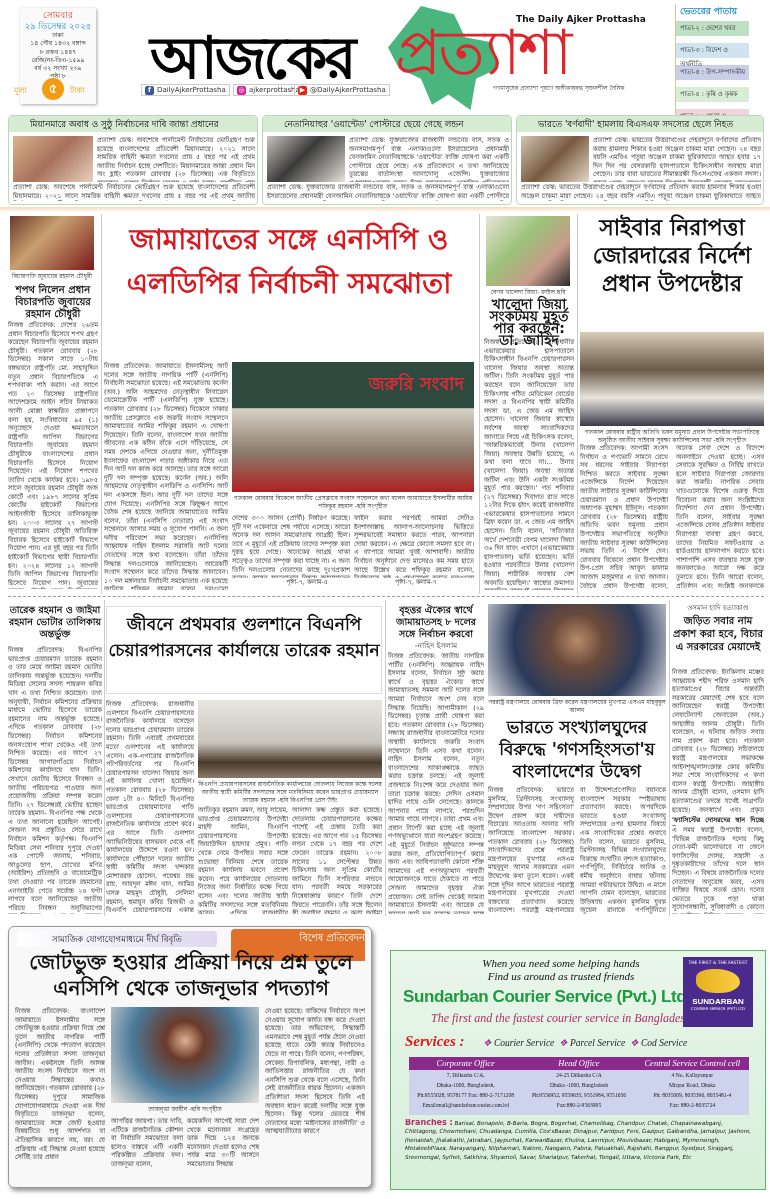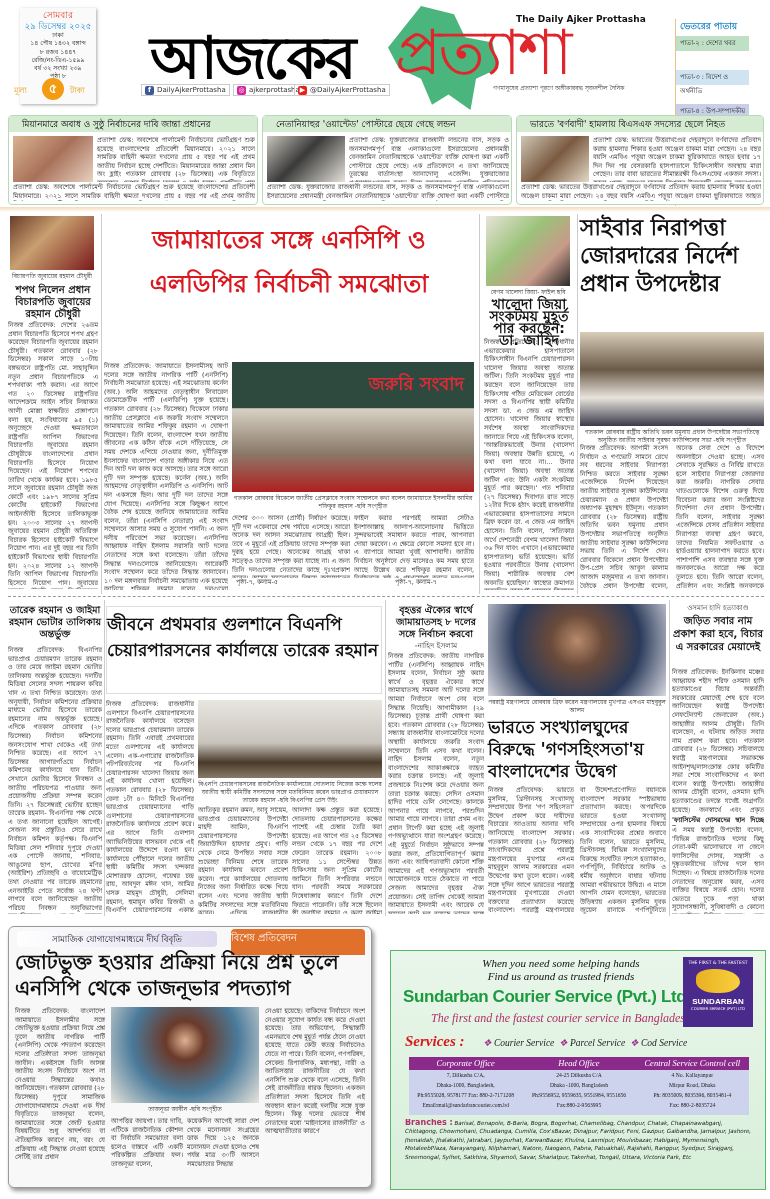--- a/index.html
+++ b/index.html
@@ -17,29 +17,29 @@
 .price{left:14px;top:78px;width:80px;height:22px}
 .price .lbl{position:absolute;font-size:8px;color:#e8a020;top:6px}
 .price .coin{position:absolute;left:28px;top:0;width:22px;height:22px;border-radius:50%;background:#f39c12;color:#fff;font-weight:bold;font-size:13px;text-align:center;line-height:22px}
 .logo-a{left:150px;top:28px;font-size:58px;font-weight:bold;letter-spacing:-3px;color:#000;line-height:60px;font-family:"DejaVu Serif",serif}
 .logo-b{left:395px;top:18px;font-size:62px;font-weight:normal;letter-spacing:-3px;color:#e0262d;line-height:70px;font-family:"DejaVu Serif",serif}
 .map{left:388px;top:6px;width:110px;height:104px;background:#2aa866;opacity:.85;clip-path:polygon(30% 0,60% 8%,70% 30%,95% 35%,100% 60%,80% 70%,75% 100%,55% 85%,40% 95%,30% 70%,10% 60%,0 40%,15% 20%)}
 .eng{left:516px;top:14px;font-size:9px;color:#111;font-weight:bold}
 .tagline{left:493px;top:83px;font-size:6px;color:#444}
 .social{top:84px;height:12px;font-size:7px;color:#333;border:1px solid #ccc;padding:0 3px;line-height:11px;display:flex;align-items:center;gap:3px}
 .social .ic{display:inline-block;width:9px;height:9px;border-radius:2px;color:#fff;font-size:7px;line-height:9px;text-align:center;font-weight:bold}
-.inside{left:675px;top:19px;width:74px}
+.inside{left:675px;top:4px;width:74px}
 .inside .ttl{font-size:9px;color:#2b8fc8;font-weight:bold;margin-bottom:2px;padding-left:4px}
-.inside .row{font-size:6.5px;height:15px;line-height:14px;padding-left:4px;margin-bottom:19px;color:#222}
+.inside .row{font-size:6.5px;height:15px;line-height:14px;padding-left:4px;margin-bottom:7px;color:#222}
 
 .strip{top:115px;height:90px;border:1px solid #b8d9b8;border-radius:4px;background:#fff}
-.strip .hd{height:16px;background:#d6ecd2;font-size:8.8px;line-height:16px;padding-left:13px;color:#000;white-space:nowrap;overflow:hidden}
+.strip .hd{height:16px;background:#d6ecd2;font-size:8.8px;line-height:16px;padding-left:21px;color:#000;white-space:nowrap;overflow:hidden}
 .orange-bar{left:0;top:207px;width:770px;height:5px;background:linear-gradient(#f5d9b8,#fff)}
 .red-head{color:#d9181f;font-weight:bold;text-align:center;font-family:"DejaVu Sans",sans-serif}
-.blk-head{color:#111;font-weight:bold;}
+.blk-head{color:#111;font-weight:bold;text-align:center}
 .side-head{font-weight:bold;text-align:center;font-size:10.5px;line-height:13px}
 .ad{left:390px;top:950px;width:376px;height:240px;background:linear-gradient(#e9f6ea,#d7efd9);border:1px solid #5bb86b}
 </style>
 </head>
 <body>
 
 <div class="abs datebox">
   <div class="day">সোমবার</div>
   <div class="date">২৯ ডিসেম্বর ২০২৫</div>
   <div>ঢাকা</div>
@@ -101,29 +101,29 @@
   <div class="abs txt" style="left:76px;top:20px;width:168px;height:46px">প্রত্যাশা ডেস্ক: ভারতের উত্তরাখণ্ডের দেহরাদুনে বর্ণবাদের প্রতিবাদ করায় হামলার শিকার হওয়া অঞ্জেল চাকমা মারা গেছেন। ২৪ বছর বয়সি এমবিএ পড়ুয়া অঞ্জেল চাকমা ছুরিকাঘাতে আহত হবার ১৭ দিন দিন পর বেসরকারি হাসপাতালে চিকিৎসাধীন অবস্থায় মারা গেছেন। তার বাবা ভারতের সীমান্তরক্ষী বিএসএফের একজন সদস্য। জানা গেছে, অঞ্জেল চাকমা ত্রিপুরার উনকোটি জেলার নন্দনগরের বাসিন্দা ছিলেন। তিনি উত্তরাখণ্ডের দেহরাদুনের জিজ্ঞাসা ইউনিভার্সিটির এমবিএ শিক্ষার্থী। গত ৯ ডিসেম্বর দেহরাদুনের সেলাকুই এলাকায় হামলার শিকার হন তিনি। সেদিন অঞ্জেল চাকমা তার ভাই মাইকেল চাকমার সঙ্গে বাড়ির</div>
   <div class="abs txt" style="left:4px;top:67px;width:240px;height:18px">প্রত্যাশা ডেস্ক: ভারতের উত্তরাখণ্ডের দেহরাদুনে বর্ণবাদের প্রতিবাদ করায় হামলার শিকার হওয়া অঞ্জেল চাকমা মারা গেছেন। ২৪ বছর বয়সি এমবিএ পড়ুয়া অঞ্জেল চাকমা ছুরিকাঘাতে আহত হবার ১৭ দিন দিন পর বেসরকারি হাসপাতালে চিকিৎসাধীন অবস্থায় মারা গেছেন। তার বাবা ভারতের সীমান্তরক্ষী বিএসএফের একজন সদস্য। জানা গেছে, অঞ্জেল চাকমা ত্রিপুরার উনকোটি জেলার নন্দনগরের বাসিন্দা ছিলেন। তিনি উত্তরাখণ্ডের দেহরাদুনের জিজ্ঞাসা ইউনিভার্সিটির এমবিএ শিক্ষার্থী। গত ৯ ডিসেম্বর দেহরাদুনের সেলাকুই এলাকায় হামলার শিকার হন তিনি। সেদিন অঞ্জেল চাকমা তার ভাই মাইকেল চাকমার সঙ্গে বাড়ির</div>
 </div>
 <div class="abs orange-bar"></div>
 
 <div class="abs img" style="left:10px;top:216px;width:84px;height:54px;background:linear-gradient(135deg,#6b3b2a,#c8a070 40%,#7a1a1a)"></div>
 <div class="abs cap" style="left:8px;top:272px;width:88px">বিচারপতি জুবায়ের রহমান চৌধুরী</div>
 <div class="abs side-head" style="left:8px;top:284px;width:90px;font-size:10px;line-height:12px">শপথ নিলেন প্রধান বিচারপতি জুবায়ের রহমান চৌধুরী</div>
 <div class="abs txt" style="left:8px;top:321px;width:90px;height:268px">নিজস্ব প্রতিবেদক: দেশের ২৬তম প্রধান বিচারপতি হিসেবে শপথ গ্রহণ করেছেন বিচারপতি জুবায়ের রহমান চৌধুরী। গতকাল রোববার (২৮ ডিসেম্বর) সকাল সাড়ে ১০টায় বঙ্গভবনে রাষ্ট্রপতি মো. সাহাবুদ্দিন নতুন প্রধান বিচারপতিকে এ শপথবাক্য পাঠ করান। এর আগে গত ২০ ডিসেম্বর রাষ্ট্রপতির আদেশক্রমে আইন সচিব লিয়াকত আলী মোল্লা স্বাক্ষরিত প্রজ্ঞাপনে বলা হয়, সংবিধানের ৯৫ (১) অনুচ্ছেদে দেওয়া ক্ষমতাবলে রাষ্ট্রপতি আপিল বিভাগের বিচারপতি জুবায়ের রহমান চৌধুরীকে বাংলাদেশের প্রধান বিচারপতি হিসেবে নিয়োগ দিয়েছেন। এই নিয়োগ শপথের তারিখ থেকে কার্যকর হবে। ১৯৮৫ সালে জুবায়ের রহমান চৌধুরী জজ কোর্টে এবং ১৯৮৭ সালের সুপ্রিম কোর্টের হাইকোর্ট বিভাগের আইনজীবী হিসেবে তালিকাভুক্ত হন। ২০০৩ সালের ২৭ আগস্ট জুবায়ের রহমান চৌধুরী অতিরিক্ত বিচারক হিসেবে হাইকোর্ট বিভাগে নিয়োগ পান। এর দুই বছর পর তিনি হাইকোর্ট বিভাগের স্থায়ী বিচারপতি হন। ২০২৪ সালের ১২ আগস্ট তিনি আপিল বিভাগের বিচারপতি হিসেবে নিয়োগ পান। জুবায়ের রহমান চৌধুরী ঢাকা বিশ্ববিদ্যালয় থেকে এলএলবি (সম্মান) ও এলএলএম করেন। পরে যুক্তরাজ্য থেকে আন্তর্জাতিক আইনে এলএলএম করেন।</div>
 
-<div class="abs red-head" style="left:104px;top:218px;width:370px;font-size:24px;line-height:44px">জামায়াতের সঙ্গে এনসিপি ও এলডিপির নির্বাচনী সমঝোতা</div>
+<div class="abs red-head" style="left:104px;top:218px;width:370px;font-size:28px;line-height:44px">জামায়াতের সঙ্গে এনসিপি ও এলডিপির নির্বাচনী সমঝোতা</div>
 <div class="abs txt" style="left:104px;top:362px;width:124px;height:228px">নিজস্ব প্রতিবেদক: জামায়াতে ইসলামীসহ আট দলের সঙ্গে জাতীয় নাগরিক পার্টি (এনসিপি) নির্বাচনী সমঝোতা হয়েছে। এই সমঝোতায় কর্নেল (অব.) অলি আহমদের নেতৃত্বাধীন লিবারেল ডেমোক্রেটিক পার্টি (এলডিপি) যুক্ত হয়েছে। গতকাল রোববার (২৮ ডিসেম্বর) বিকেলে ঢাকার জাতীয় প্রেসক্লাবে এক জরুরি সংবাদ সম্মেলনে জামায়াতের আমির শফিকুর রহমান এ ঘোষণা দিয়েছেন। তিনি বলেন, বাংলাদেশ যখন জাতীয় জীবনের এক কঠিন বাঁকে এসে দাঁড়িয়েছে, সে সময় দেশকে এগিয়ে নেওয়ার জন্য, দুর্নীতিমুক্ত ইনসাফের বাংলাদেশ গড়ার অঙ্গীকার নিয়ে এত দিন আট দল কাজ করে আসছে। তার সঙ্গে আরো দুটি দল সম্পৃক্ত হয়েছে। কর্নেল (অব.) অলি আহমদের নেতৃত্বাধীন এলডিপি ও এনসিপি। আট দল একসঙ্গে ছিল। আর দুটি দল তাদের সঙ্গে যোগ দিয়েছে। এনসিপির সঙ্গে কিছুক্ষণ আগে বৈঠক শেষ হয়েছে জানিয়ে জামায়াতের আমির বলেন, তাঁরা (এনসিপি নেতারা) এই সংবাদ সম্মেলনে আসার সময় ও সুযোগ পাননি। এ জন্য দলীয় পরিবেশে সভা করেছেন। এনসিপির আহ্বায়ক নাহিদ ইসলাম সরাসরি আট দলের নেতাদের সঙ্গে কথা বলেছেন। তাঁরা তাঁদের সিদ্ধান্ত দলগুলোকে জানিয়েছেন। আরেকটি সংবাদ সম্মেলন করে তাঁদের সিদ্ধান্ত জানাবেন। ১০ দল মঙ্গলবার নির্বাচনী সমঝোতায় এক হয়েছে জানিয়ে শফিকুর রহমান বলেন, দলগুলো নিজেদের মধ্যে আলাপ-আলোচনার মাধ্যমে সারা</div>
 <div class="abs img" style="left:232px;top:362px;width:242px;height:130px;background:linear-gradient(180deg,#2e4a3e 0,#2e4a3e 35%,#d8d2c6 36%,#8a7a6a 70%,#b02020 100%)">
   <div style="position:absolute;right:10px;top:8px;color:#e02a3a;font-weight:bold;font-size:18px">জরুরি সংবাদ</div>
 </div>
 <div class="abs cap" style="left:232px;top:494px;width:242px">গতকাল রোববার বিকেলে জাতীয় প্রেসক্লাবে সংবাদ সম্মেলনে কথা বলেন জামায়াতে ইসলামীর আমির শফিকুর রহমান -ছবি সংগৃহীত</div>
 <div class="abs txt" style="left:232px;top:514px;width:118px;height:64px">দেশের ৩০০ আসন (প্রার্থী) নির্ধারণ করেছে। দুটি দল একেবারে শেষ পর্যায়ে এসেছে। আরো অনেক দল আসন সমঝোতায় আগ্রহী ছিল। তবে এ মুহূর্তে এই প্রক্রিয়ায় তাদের সম্পৃক্ত করা দুরূহ হয়ে গেছে। অনেকের আগ্রহ থাকা সত্ত্বেও তাদের সম্পৃক্ত করা যাচ্ছে না। এ জন্য তিনি দলগুলোর নেতাদের কাছে দুঃখপ্রকাশ করেন। আসন সমঝোতার বিষয়ে জামায়াতের আমির বলেন, আমাদের আসন সমঝোতা অলমোস্ট কমপ্লিট (প্রায় শেষ)। সামান্য একটি বিষয় এবং</div>
 <div class="abs txt" style="left:354px;top:514px;width:120px;height:64px">ফাইল করার পরপরই আমরা সেটাও ইনশাআল্লাহ আলাপ-আলোচনার ভিত্তিতে সুন্দরভাবেই সমাধান করতে পারব, আপনারা দোয়া করবেন। এ ক্ষেত্রে কোনো সমস্যা হবে না। এ ব্যাপারে আমরা খুবই আশাবাদী। জাতীয় নির্বাচন অনুষ্ঠানে দেড় মাসেরও কম সময় হাতে আছে উল্লেখ করে শফিকুর রহমান বলেন, নির্বাচনকে সুষ্ঠু ও গ্রহণযোগ্য করতে দলগুলো অঙ্গীকারবদ্ধ। দলগুলো চায়, কোনো রেফারেন্স না হয়ে যে তারিখ নির্ধারণ হয়েছে, সেই তারিখেই যেন নির্বাচন হয়। এইদের মধ্যে প্রতিদ্বন্দ্বিতায় আমরা আশা করছি শান্তিপূর্ণ নির্বাচন হোক।</div>
-<div class="abs txt" style="left:236px;top:578px;width:118px;height:10px;text-align:left">পৃষ্ঠা-৭, কলাম-৫</div>
+<div class="abs txt" style="left:248px;top:578px;width:118px;height:10px;text-align:center">পৃষ্ঠা-৭, কলাম-৫</div>
 <div class="abs txt" style="left:356px;top:578px;width:120px;height:10px;text-align:center">পৃষ্ঠা-৭, কলাম-৭</div>
 
 <div class="abs img" style="left:486px;top:216px;width:84px;height:70px;background:linear-gradient(135deg,#e8e4d8,#9cc27a 40%,#c89a8a 70%,#2a2a2a)"></div>
 <div class="abs cap" style="left:484px;top:288px;width:88px">বেগম খালেদা জিয়া- ফাইল ছবি</div>
 <div class="abs side-head" style="left:484px;top:298px;width:90px;font-size:14px;line-height:12px">খালেদা জিয়া সংকটময় মুহূর্ত পার করছেন: ডা. জাহিদ</div>
 <div class="abs txt" style="left:484px;top:338px;width:90px;height:252px">নিজস্ব প্রতিবেদক: রাজধানীর এভারকেয়ার হাসপাতালে চিকিৎসাধীন বিএনপি চেয়ারপারসন খালেদা জিয়ার অবস্থা অত্যন্ত জটিল। তিনি সংকটময় মুহূর্ত পার করছেন বলে জানিয়েছেন তার চিকিৎসায় গঠিত মেডিকেল বোর্ডের সদস্য ও বিএনপির স্থায়ী কমিটির সদস্য ডা. এ জেড এম জাহিদ হোসেন। খালেদা জিয়ার স্বাস্থ্যের সর্বশেষ অবস্থা সাংবাদিকদের জানাতে গিয়ে এই চিকিৎসক বলেন, 'আন্তরিকভাবেই উনার (খালেদা জিয়া) অবস্থার উন্নতি হয়েছে, এ কথা বলা যাবে না।... উনার (খালেদা জিয়া) অবস্থা অত্যন্ত জটিল এবং উনি একটা সংকটময় মুহূর্ত পার করছেন।' গত শনিবার (২৭ ডিসেম্বর) দিবাগত রাত সাড়ে ১২টার দিকে হঠাৎ করেই রাজধানীর এভারকেয়ার হাসপাতালের সামনে ব্রিফ করেন ডা. এ জেড এম জাহিদ হোসেন। তিনি বলেন, 'সত্যিকার অর্থে দেশনেত্রী বেগম খালেদা জিয়া ৩৬ দিন যাবৎ এখানে (এভারকেয়ার হাসপাতাল) ভর্তি হয়েছেন। ভর্তি হওয়ার পরবর্তীতে উনার (খালেদা জিয়া) শারীরিক অবস্থার বেশ অবনতি হয়েছিল।' স্বাস্থ্যের ক্রমাগত অবনতির কারণেই খালেদা জিয়াকে কেবিন থেকে সিসিইউ</div>
 
 <div class="abs blk-head" style="left:580px;top:214px;width:184px;font-size:22px;line-height:28px">সাইবার নিরাপত্তা জোরদারের নির্দেশ প্রধান উপদেষ্টার</div>
 <div class="abs img" style="left:580px;top:332px;width:184px;height:94px;background:linear-gradient(180deg,#d8cdb8,#6a5a48 40%,#e8e4dc 70%,#3a3a4a)"></div>
 <div class="abs cap" style="left:580px;top:428px;width:184px">গতকাল রোববার রাষ্ট্রীয় অতিথি ভবন যমুনায় প্রধান উপদেষ্টার সভাপতিত্বে অনুষ্ঠিত জাতীয় সাইবার সুরক্ষা কাউন্সিলের সভা -ছবি সংগৃহীত</div>
@@ -153,21 +153,21 @@
 <div class="abs txt" style="left:580px;top:786px;width:86px;height:128px">বা উদ্দেশ্যপ্রণোদিত বয়ানকে বাংলাদেশ সরকার স্পষ্টভাষায় প্রত্যাখ্যান করছে। অপরদিকে ভারতে হওয়া সংখ্যালঘু সম্প্রদায়ের ওপর হামলার বিষয়ে এক সাংবাদিকের প্রশ্নের জবাবে তিনি বলেন, ভারতে মুসলিম, খ্রিস্টানসহ বিভিন্ন সংখ্যালঘুদের বিরুদ্ধে সংঘটিত নৃশংস হত্যাকাণ্ড, গণপিটুনি, নির্বিচারে আটক ও ধর্মীয় অনুষ্ঠানে বাধার ঘটনায় আমরা গভীরভাবে উদ্বিগ্ন। এ মাসে আপনি যেমন বলেছেন, ভারতের উড়িষ্যায় একজন মুসলিম যুবক জুয়েল রানাকে গণপিটুনিতে হত্যার ঘটনা ঘটে, বিহারে মোহাম্মদ আতাহার হোসেনের নৃশংস হত্যাকাণ্ড কেরালায় বাংলাদেশি সন্দেহে এক নিরীহ</div>
 
 <div class="abs cap" style="left:672px;top:604px;width:92px;font-size:7px">ওসমান হাদি হত্যাকাণ্ড</div>
 <div class="abs side-head" style="left:672px;top:614px;width:92px;font-size:10px;line-height:13px">জড়িত সবার নাম প্রকাশ করা হবে, বিচার এ সরকারের মেয়াদেই</div>
 <div class="abs txt" style="left:672px;top:668px;width:92px;height:146px">নিজস্ব প্রতিবেদক: ইনকিলাব মঞ্চের আহ্বায়ক শহীদ শরিফ ওসমান হাদি হত্যাকাণ্ডের বিচার অন্তর্বর্তী সরকারের মেয়াদেই শেষ হবে বলে জানিয়েছেন স্বরাষ্ট্র উপদেষ্টা লেফটেন্যান্ট জেনারেল (অব.) জাহাঙ্গীর আলম চৌধুরী। তিনি বলেছেন, এ ঘটনায় জড়িত সবার নাম প্রকাশ করা হবে। গতকাল রোববার (২৮ ডিসেম্বর) সচিবালয়ে স্বরাষ্ট্র মন্ত্রণালয়ের সভাকক্ষে আইনশৃঙ্খলাসংক্রান্ত কোর কমিটির সভা শেষে সাংবাদিকদের এ কথা বলেন স্বরাষ্ট্র উপদেষ্টা। জাহাঙ্গীর আলম চৌধুরী বলেন, ওসমান হাদি হত্যাকাণ্ডের তদন্তে যথেষ্ট অগ্রগতি হয়েছে। জনস্বার্থে এবং প্রকৃত অপরাধী ও মদদদাতাদের শনাক্ত করার জন্য এখনই সবকিছু প্রকাশ করা যাচ্ছে না। তবে যাঁরা এ ঘটনায় জড়িত, তাঁদের সবার নাম প্রকাশ করা হবে।</div>
 <div class="abs txt" style="left:672px;top:816px;width:92px;height:10px;font-weight:bold;color:#000">'ফ্যাসিস্টের দোসরদের স্থান দিচ্ছে কিছু দল:</div>
 <div class="abs txt" style="left:672px;top:826px;width:92px;height:88px">এ সময় স্বরাষ্ট্র উপদেষ্টা বলেন, 'বিভিন্ন রাজনৈতিক দলের কিছু নেতা-কর্মী ভালোভাবে না জেনে ফ্যাসিস্টের দোসর, সন্ত্রাসী ও দুষ্কৃতকারীদের তাঁদের দলে স্থান দিচ্ছেন। এ বিষয়ে রাজনৈতিক দলের নেতাদের অনুরোধ করব, এসব ব্যক্তির বিষয়ে সতর্ক হোন। দলের ভেতরে ঢুকে পড়া থাকা সুযোগসন্ধানী, সুবিধাবাদী ও কোনো অপরাধীকে চিহ্নিত করবেন। এদের থেকে দূরে থাকবেন।'</div>
 
 <div class="abs" style="left:8px;top:926px;width:364px;height:262px;border:1px solid #999;border-radius:6px;background:#f8f8f8;box-shadow:2px 3px 4px #999">
   <div class="abs" style="left:8px;top:4px;width:200px;height:16px;background:linear-gradient(90deg,#fff,#ddd8ef);font-size:8.5px;line-height:16px;text-align:center;border-radius:4px">সামাজিক যোগাযোগমাধ্যমে দীর্ঘ বিবৃতি</div>
-  <div class="abs" style="left:222px;top:2px;width:134px;height:26px;background:#e0702a;color:#fff;font-size:10px;line-height:18px;text-align:left;border-radius:4px 4px 0 0">বিশেষ প্রতিবেদন</div>
+  <div class="abs" style="left:222px;top:2px;width:134px;height:32px;background:#e0702a;color:#fff;font-size:10px;line-height:18px;text-align:right;border-radius:4px 4px 0 0">বিশেষ প্রতিবেদন</div>
   <div class="abs blk-head" style="left:6px;top:22px;width:352px;font-size:20px;line-height:26px">জোটভুক্ত হওয়ার প্রক্রিয়া নিয়ে প্রশ্ন তুলে এনসিপি থেকে তাজনূভার পদত্যাগ</div>
   <div class="abs txt" style="left:6px;top:80px;width:90px;height:174px">নিজস্ব প্রতিবেদক: বাংলাদেশ জামায়াতে ইসলামীর সঙ্গে জোটভুক্ত হওয়ার প্রক্রিয়া নিয়ে প্রশ্ন তুলে জাতীয় নাগরিক পার্টি (এনসিপি) থেকে পদত্যাগ করেছেন দলের প্রতিষ্ঠাতা সদস্য তাজনূভা জাবীন। একইসঙ্গে তিনি আসন্ন জাতীয় সংসদ নির্বাচনে অংশ না নেওয়ার সিদ্ধান্তের কথাও জানিয়েছেন। গতকাল রোববার (২৮ ডিসেম্বর) দুপুরে সামাজিক যোগাযোগমাধ্যমে দেওয়া এক দীর্ঘ বিবৃতিতে তাজনূভা বলেন, জামায়াতের সঙ্গে জোট হওয়ার বিষয়টিতে শুধু আদর্শগত বা ঐতিহাসিক কারণে নয়, বরং যে প্রক্রিয়ায় এই সিদ্ধান্ত নেওয়া হয়েছে সেটিই তার প্রধান</div>
   <div class="abs img" style="left:102px;top:80px;width:148px;height:96px;background:radial-gradient(circle at 50% 35%,#e0b090 0,#6a3a2a 20%,#4a7a9a 55%,#e8e4dc 100%)"></div>
   <div class="abs cap" style="left:102px;top:178px;width:148px">তাজনূভা জাবীন -ছবি সংগৃহীত</div>
   <div class="abs txt" style="left:102px;top:190px;width:72px;height:64px">আপত্তির জায়গা। তার দাবি, এটিকে রাজনৈতিক কৌশল বা নির্বাচনি সমঝোতা বলা হলেও বাস্তবে এটি একটি পরিকল্পিত প্রক্রিয়ার ফল। তাজনূভা বলেন,</div>
   <div class="abs txt" style="left:178px;top:190px;width:72px;height:64px">কয়েকদিন আগেই সারা দেশ থেকে মনোনয়ন সংগ্রহের ডাক দিয়ে ১২৫ জনকে মনোনয়ন দেওয়া হলেও শেষ পর্যন্ত মাত্র ৩০টি আসনে সমঝোতার সিদ্ধান্ত</div>
   <div class="abs txt" style="left:256px;top:80px;width:100px;height:174px">নেওয়া হয়েছে। বাকিদের নির্বাচনে অংশ নেওয়ার সুযোগ কার্যত বন্ধ করে দেওয়া হয়েছে। তার অভিযোগ, সিদ্ধান্তটি এমনভাবে শেষ মুহূর্ত পর্যন্ত ঠেলে নেওয়া হয়েছে যাতে কেউ স্বতন্ত্র নির্বাচনেও যেতে না পারে। তিনি বলেন, গণপরিষদ, সেকেন্ড রিপাবলিক, মধ্যপন্থা, নারী ও জাতিসত্তার রাজনীতির যে কথা এনসিপি শুরু থেকে বলে এসেছে, তিনি সেই রাজনীতির ধারক ছিলেন। একজন প্রতিষ্ঠাতা সদস্য হিসেবে তিনি এই অবস্থান ধারণ করেই দলটির সঙ্গে যুক্ত ছিলেন। কিন্তু দলের ভেতরে শীর্ষ নেতাদের মধ্যে 'মাইনাসের রাজনীতি' ও আত্মঘাতীতার কারণে</div>
 </div>
 
 <div class="abs ad">

